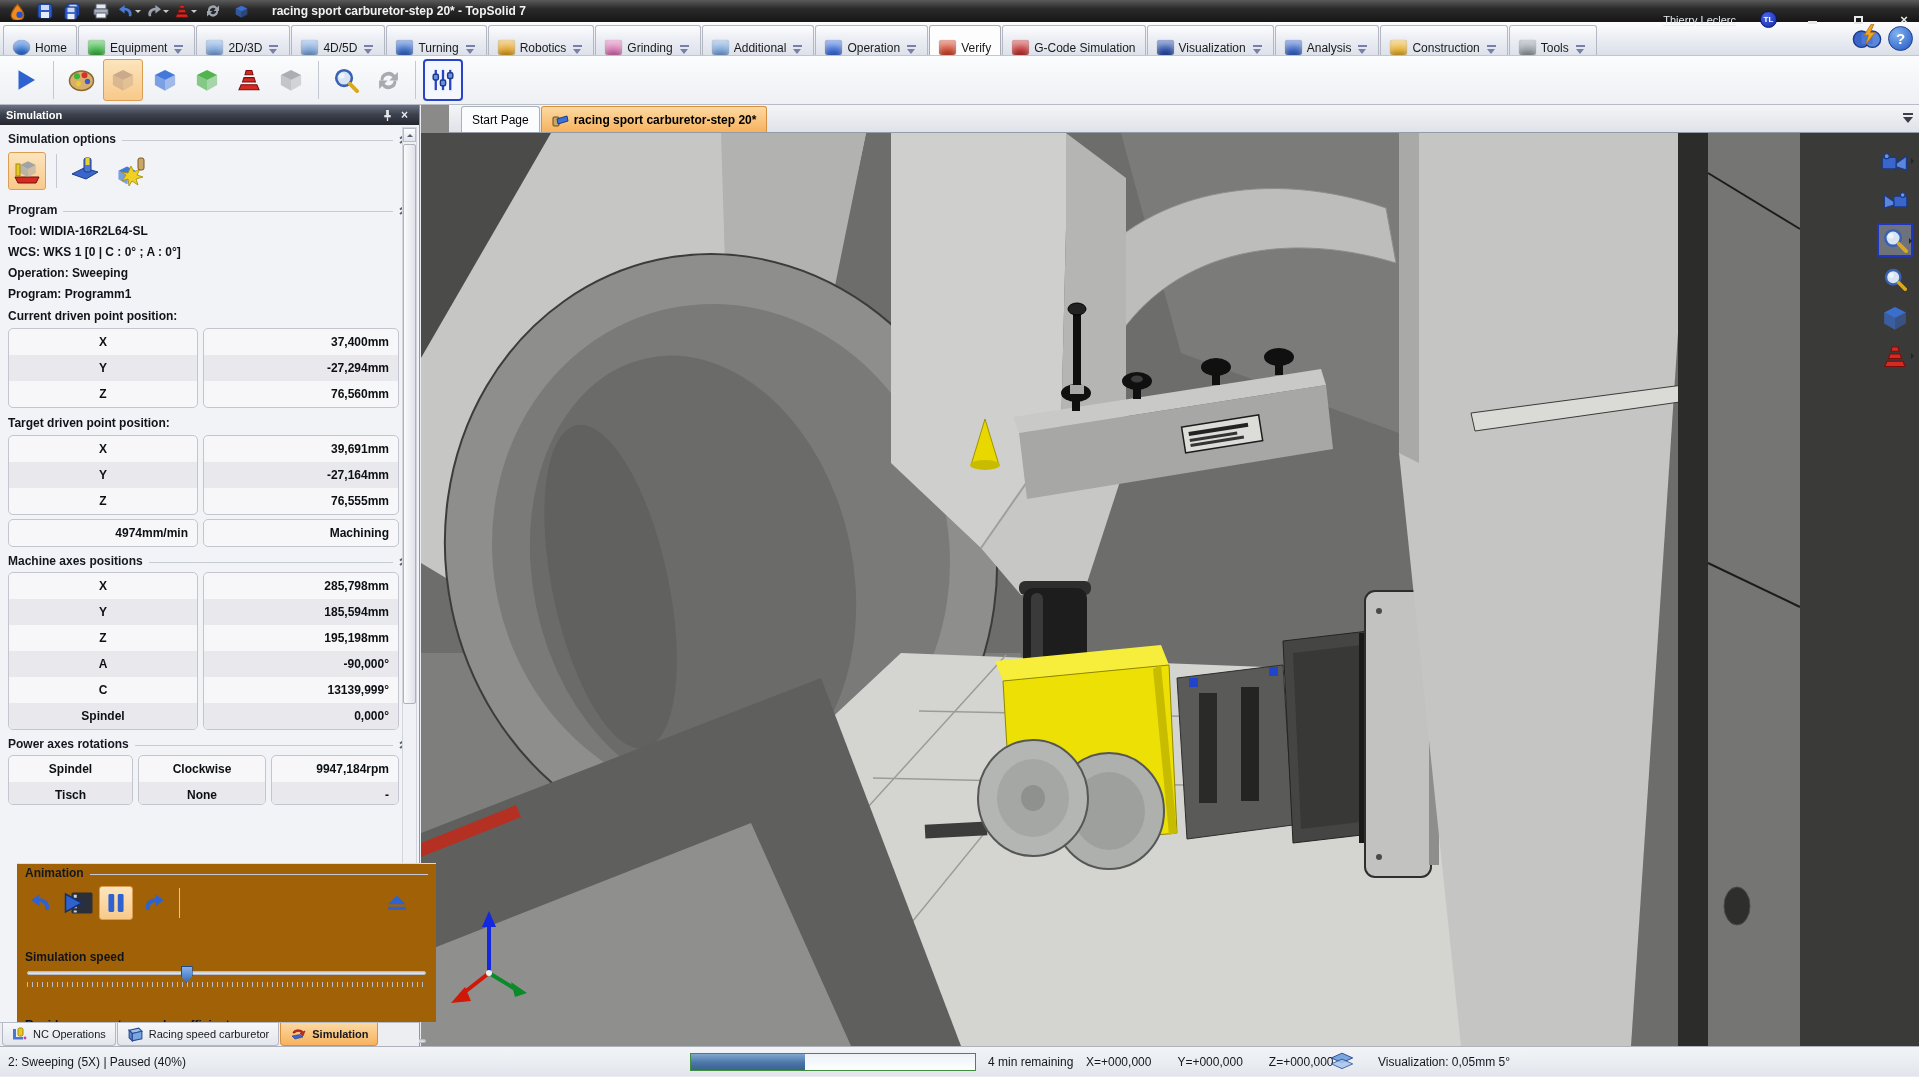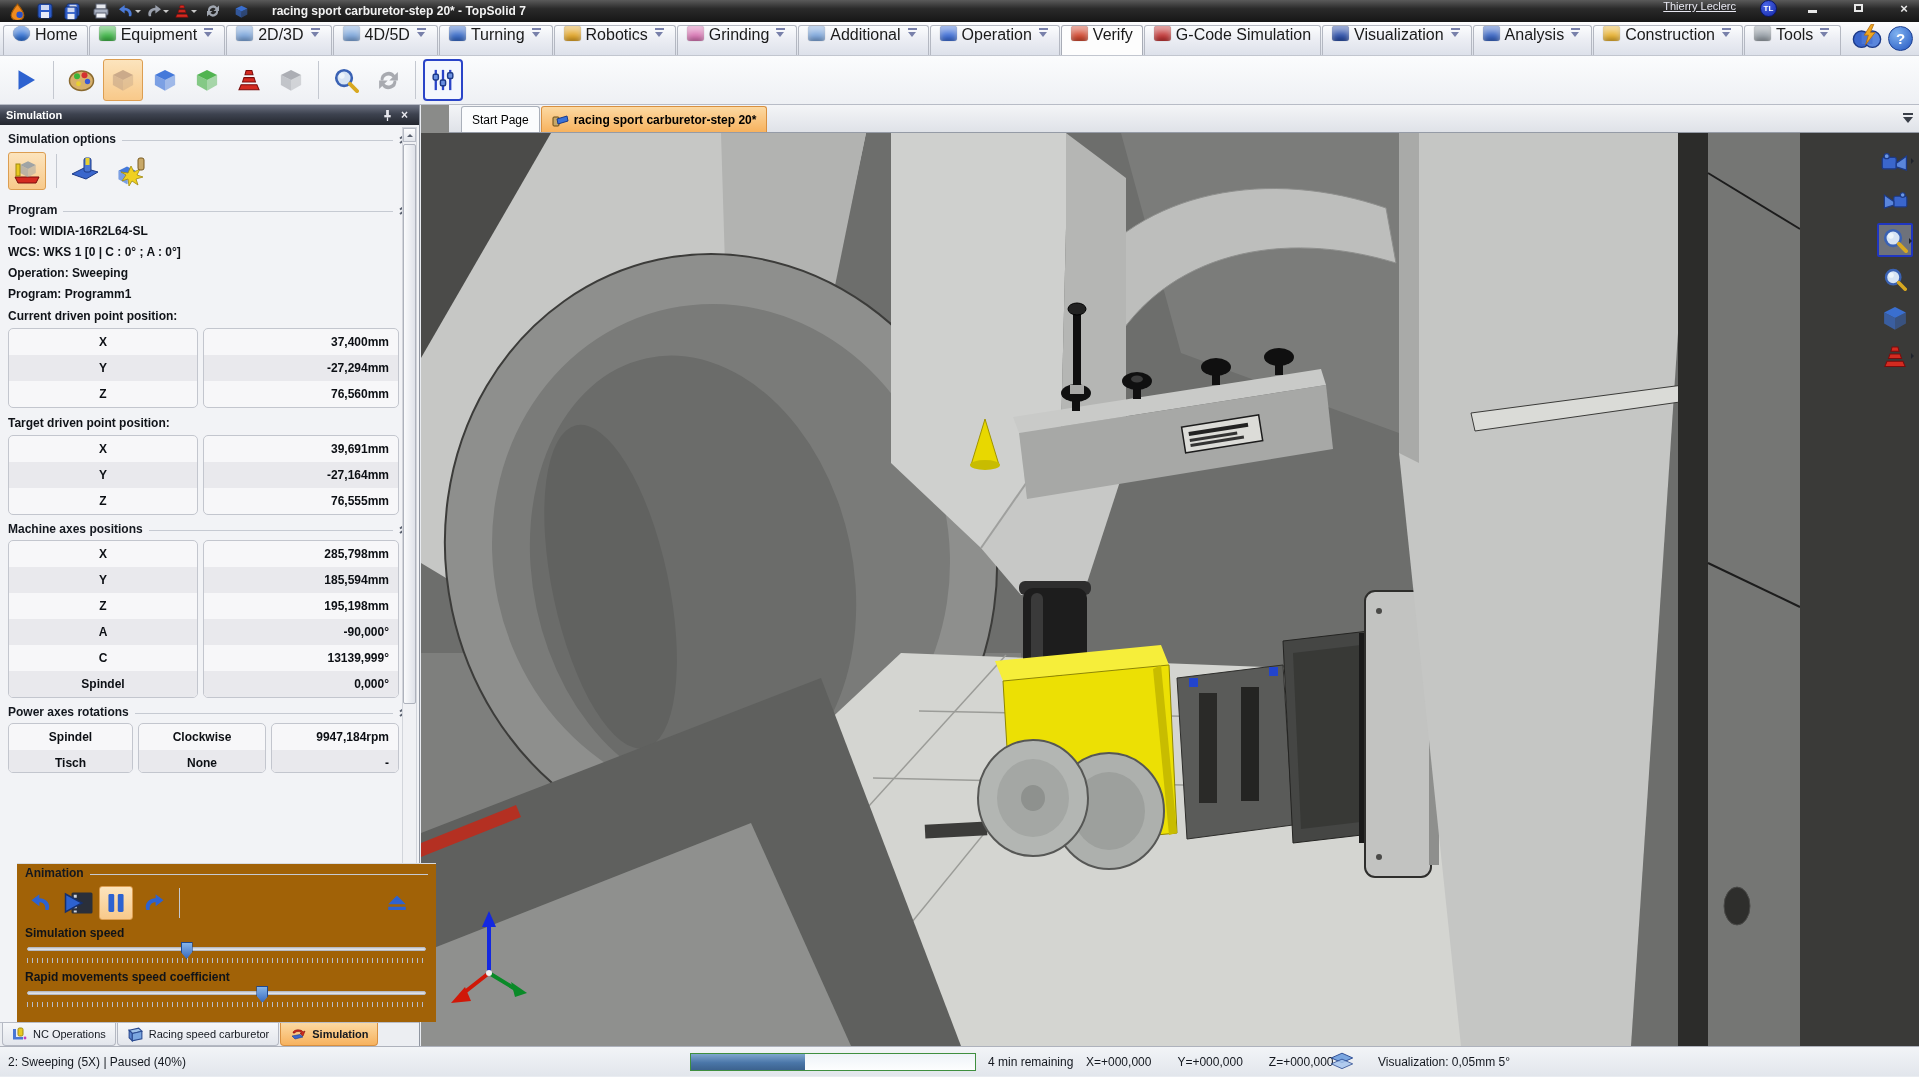--- a/index.html
+++ b/index.html
@@ -6,34 +6,34 @@
   html,body { width:1919px; height:1077px; overflow:hidden; font-family:"Liberation Sans",sans-serif; background:#e9ecf1; }
 
   
   #titlebar { position:absolute; left:0; top:0; width:1919px; height:22px;
     background:linear-gradient(#5a5a5a,#2a2a2a 40%,#161616); display:flex; align-items:center; color:#fff; z-index:50; }
   .qa-icons { display:flex; align-items:center; gap:2px; padding-left:4px; }
   .qa { width:26px; height:19px; display:flex; align-items:center; justify-content:center; border-radius:2px; }
   .qa svg { display:block; }
   .qa .dd-mini { width:0; height:0; border:3px solid transparent; border-top-color:#c9c9c9; margin-left:1px; margin-top:4px; }
   .title-text { font-size:12px; font-weight:bold; color:#f2f2f2; margin-left:18px; }
-  .tb-right { position:absolute; right:4px; top:0; height:39px; display:flex; gap:24px; }
+  .tb-right { position:absolute; right:4px; top:0; height:39px; display:flex; align-items:center; gap:24px; }
   .user-link { font-size:11px; color:#e8e8f2; text-decoration:underline; }
   .user-badge { width:17px; height:17px; border-radius:50%; background:radial-gradient(circle at 35% 30%,#4a66e8,#1428a8); color:#fff;
     font-size:8px; font-weight:bold; display:flex; align-items:center; justify-content:center; border:1px solid #0a1668; }
   .winbtn { width:22px; height:16px; display:flex; align-items:center; justify-content:center; color:#e8e8e8; font-size:13px; font-weight:bold; }
   .winbtn .bar { width:9px; height:3px; background:#e8e8e8; margin-top:6px; }
   .winbtn .box { width:9px; height:8px; border:2px solid #e8e8e8; }
 
   
   #ribbon { position:absolute; left:0; top:22px; width:1919px; height:34px;
     background:linear-gradient(#fdfdfe,#e9ecf2 55%,#dbdfe8); border-bottom:1px solid #c2c6cf; display:flex; align-items:flex-end; padding-left:3px; z-index:40; }
-  .rtab { height:30px; display:flex; align-items:flex-start; gap:5px; padding:0 9px; margin-right:1px;
+  .rtab { height:30px; display:flex; align-items:flex-end; gap:5px; padding:0 9px; margin-right:1px;
     border:1px solid #b4b8c2; border-bottom:none; border-radius:3px 3px 0 0;
-    background:linear-gradient(#fcfdfe,#eceef4 45%,#dde1ea); font-size:16px; color:#1a1a1a; white-space:nowrap; }
+    background:linear-gradient(#fcfdfe,#eceef4 45%,#dde1ea); font-size:12px; color:#1a1a1a; white-space:nowrap; }
   .rtab.active { background:#fdfdfd; border-color:#a8acb6; }
   .chip { width:17px; height:15px; border-radius:3px; box-shadow:inset 0 6px 6px rgba(255,255,255,.55), inset 0 -3px 4px rgba(0,0,0,.25), 0 0 1px rgba(0,0,0,.4); }
   .chip.round { border-radius:50%; }
   .dd { width:13px; height:12px; position:relative; }
   .dd::before { content:""; position:absolute; left:2px; top:2px; width:9px; height:2px; background:#7880aa; }
   .dd::after { content:""; position:absolute; left:2px; top:6px; border:4.5px solid transparent; border-top:5px solid #7880aa; }
   .ribbon-right { position:absolute; right:6px; bottom:2px; display:flex; align-items:center; gap:6px; }
   .help-circle { width:25px; height:25px; border-radius:50%; background:radial-gradient(circle at 35% 30%,#7fb2f0,#2356c0);
     color:#fff; font-weight:bold; font-size:15px; display:flex; align-items:center; justify-content:center; border:1px solid #1a3e90; }
 
@@ -81,21 +81,21 @@
   .sb-down { bottom:0; } .sb-down span { border-top-color:#59606e; margin-top:4px; }
   #sb-thumb { position:absolute; left:0; top:16px; width:13px; height:560px; background:linear-gradient(90deg,#fafbfc,#dfe2e9); border:1px solid #aeb2bc; border-radius:2px; }
 
   
   #anim { position:absolute; left:17px; top:758px; width:419px; height:159px; background:#a16207; border-top:1px solid #d8dbe0; }
   .anim-btns { display:flex; align-items:center; gap:3px; padding:2px 8px 0 8px; }
   .abtn { width:34px; height:34px; display:flex; align-items:center; justify-content:center; border-radius:3px; }
   .abtn.active { background:linear-gradient(#fce4bd,#f8c98a); border:1px solid #dc9e52; }
   .asep { width:1px; height:30px; background:#c4c8d0; margin:0 6px; }
   .eject { margin-left:auto; margin-right:14px; }
-  .slider-label { font-size:12px; font-weight:bold; color:#101318; padding:6px 8px 2px 8px; }
+  .slider-label { font-size:12px; font-weight:bold; color:#101318; padding:6px 8px 2px 8px;margin-top:24px; }
   .slider { position:relative; height:22px; margin:0 10px; }
   .strack { position:absolute; left:0; right:0; top:5px; height:4px; background:#eceef2; border:1px solid #b6bac4; border-radius:2px; box-shadow:inset 0 1px 2px rgba(0,0,0,.15); }
   .sthumb { position:absolute; top:0; width:12px; height:17px; transform:translateX(-50%);
     background:linear-gradient(#85b4e8,#3a6cc0); border:1px solid #1e4890;
     clip-path:polygon(0 0,100% 0,100% 58%,50% 100%,0 58%); }
   .sticks { position:absolute; left:0; right:0; top:16px; height:5px;
     background:repeating-linear-gradient(90deg,#b8bcc6 0 1px,transparent 1px 5px); }
 
   
   #bottom-tabs { position:absolute; left:0; top:917px; width:419px; height:24px; background:#eceef2; border-top:1px solid #b8bcc6; display:flex; align-items:flex-start; padding-left:2px; }
@@ -519,20 +519,28 @@
       <div class="prow">Y</div>
       <div class="prow">Z</div>
     </div>
     <div class="pcol val">
       <div class="prow">39,691mm</div>
       <div class="prow">-27,164mm</div>
       <div class="prow">76,555mm</div>
     </div>
   </div>
 
+  <div class="ptable">
+    <div class="pcol val" style="width:190px">
+        <div class="prow">4974mm/min</div>
+      </div>
+    <div class="pcol val">
+        <div class="prow">Machining</div>
+      </div>
+  </div>
 
   <div class="group-label">
     <span>Machine axes positions</span>
     <span class="gline"></span>
     <svg class="chev">
         <use href="#sym-chev"></use>
       </svg>
   </div>
   <div class="ptable">
     <div class="pcol lab">

